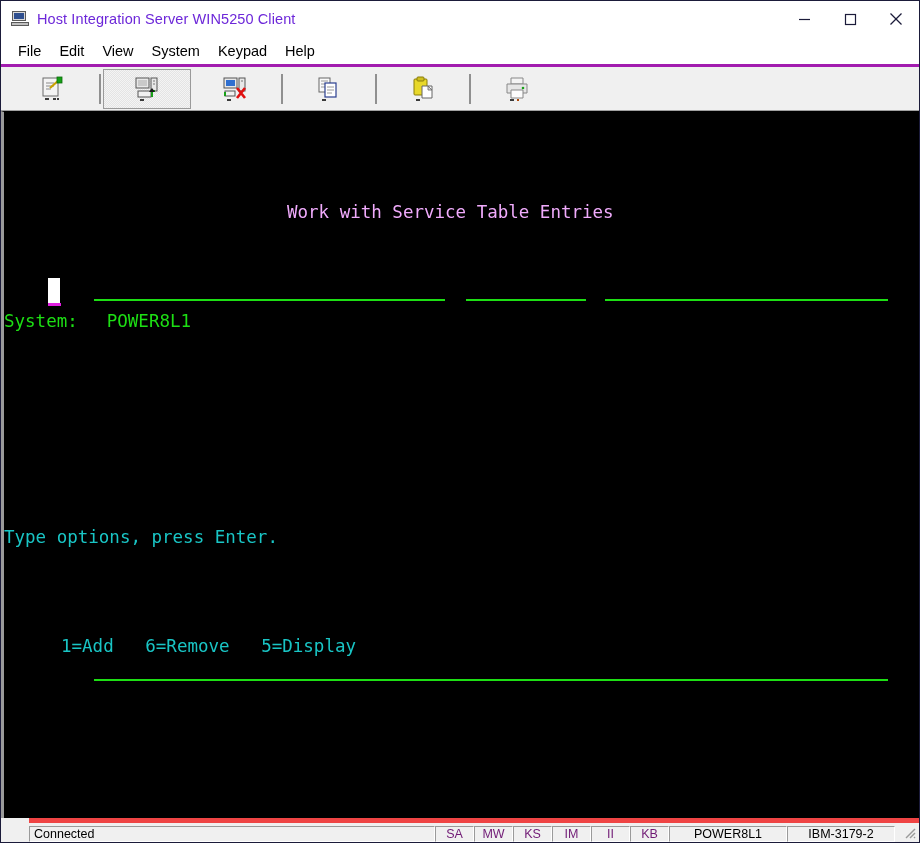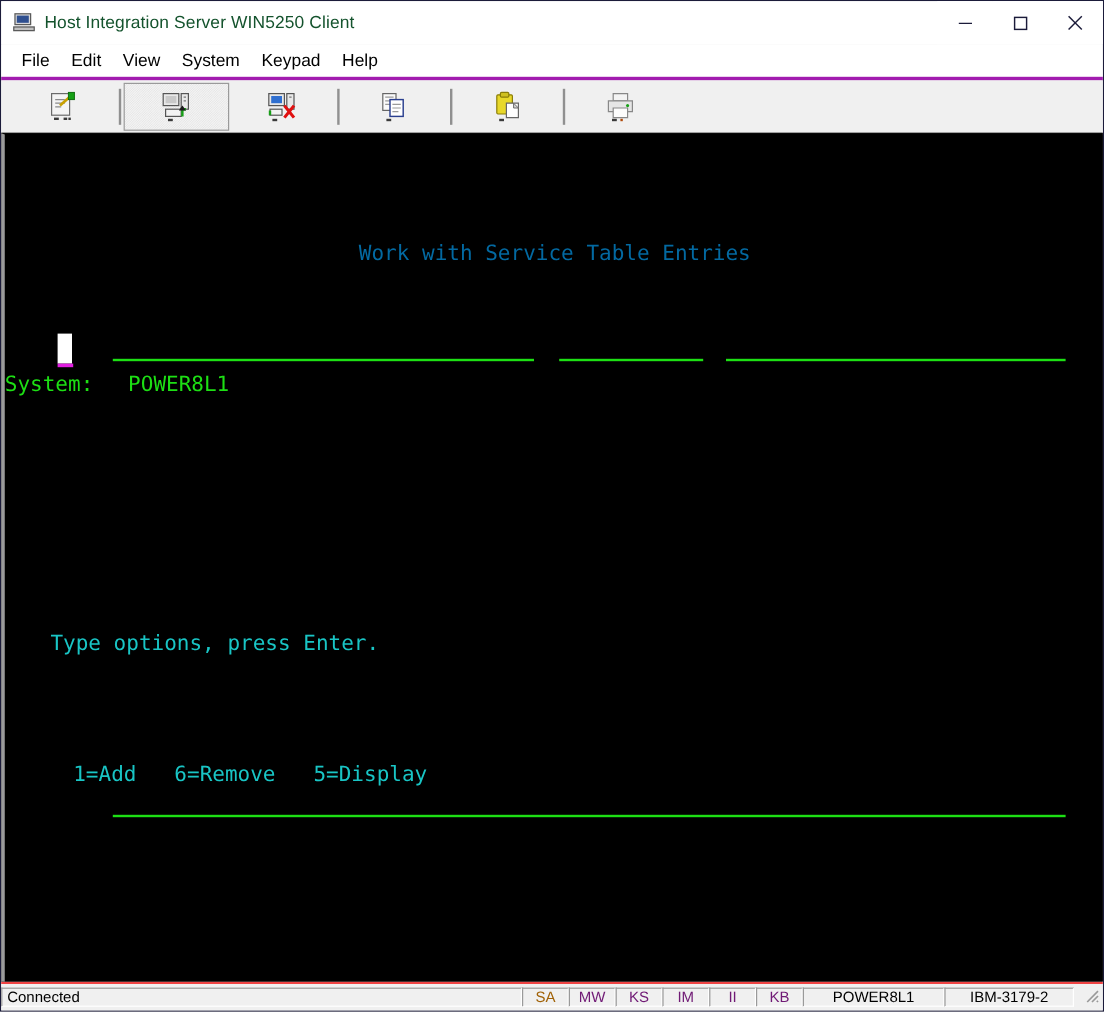--- a/index.html
+++ b/index.html
@@ -59,21 +59,21 @@
   #title-icon .base {
     position: absolute;
     left: 0px; top: 11px;
     width: 18px; height: 4px;
     background: #c0c0c0;
     border: 1px solid #5a5a5a;
     box-sizing: border-box;
   }
   #title-text {
     font-size: 14.5px;
-    color: #14532d;
+    color: #6d28d9;
     letter-spacing: 0.1px;
     white-space: nowrap;
   }
   #window-buttons {
     position: absolute;
     right: 0; top: 0;
     height: 36px;
     display: flex;
   }
   .win-btn {
@@ -154,21 +154,21 @@
     left: 0; top: 0; right: 0; bottom: 0;
     background: #000000;
     font-family: "DejaVu Sans Mono", "Liberation Mono", monospace;
     font-size: 17.5px;
     line-height: 27.1px;
     white-space: pre;
     color: #16c60c;
     padding-top: 6px;
   }
   .trow { height: 27.1px; position: relative; }
-  .white { color: #0369a1; margin-left: 12px; }
+  .white { color: #f0abfc; }
   .green { color: #1ddf14; }
   .cyan  { color: #19c5c5; }
 
   #cursor-block {
     position: absolute;
     left: 44px;
     top: 166px;
     width: 12px;
     height: 25px;
     background: #ffffff;
@@ -184,46 +184,47 @@
   .hline {
     position: absolute;
     height: 2px;
     background: #1ddf14;
   }
 
   
   #statusbar {
     height: 24px;
     background: #f0f0f0;
-    border-top: 2px solid #ef4444;
-    display: flex;
-    align-items: center;
+    border-top: 5px solid #ef4444;
+    display: flex;
+    align-items: flex-end;
     flex: 0 0 auto;
     box-sizing: border-box;
+    margin-left: 28px;
   }
   .sb-cell {
     border: 1px solid;
     border-color: #9a9a9a #ffffff #ffffff #9a9a9a;
     background: #f0f0f0;
     display: flex;
     align-items: center;
     box-sizing: border-box;
     font-size: 12.5px;
     color: #000000;
   }
   #sb-connected {
     flex: 1 1 auto;
     padding-left: 4px;
   }
   .sb-ind {
     width: 39px;
     justify-content: center;
     font-weight: normal;
   }
-  .sb-ind.active { color: #a16207; }
+  .sb-ind.active { color: #701a75; }
   .sb-ind.inactive { color: #701a75; }
   .sb-name {
     width: 118px;
     justify-content: center;
   }
   .sb-term {
     width: 108px;
     justify-content: center;
   }
   #sb-grip {
@@ -367,21 +368,21 @@
 
   <div id="terminal-wrap">
     <div id="terminal">
 
       <div class="trow"><span class="white" style="padding-left:283px">Work with Service Table Entries</span></div>
 
       <div class="trow"><span class="green" style="">System:</span><span class="green" style="padding-left:29px">POWER8L1</span></div>
 
       <div class="trow"></div>
 
-      <div class="trow"><span class="cyan" style="padding-left:38px">Type options, press Enter.</span></div>
+      <div class="trow"><span class="cyan" style="">Type options, press Enter.</span></div>
 
       <div class="trow"><span class="cyan" style="padding-left:57px">1=Add   6=Remove   5=Display</span></div>
 
       <div class="trow"></div>
 
       
 
       
 
       

